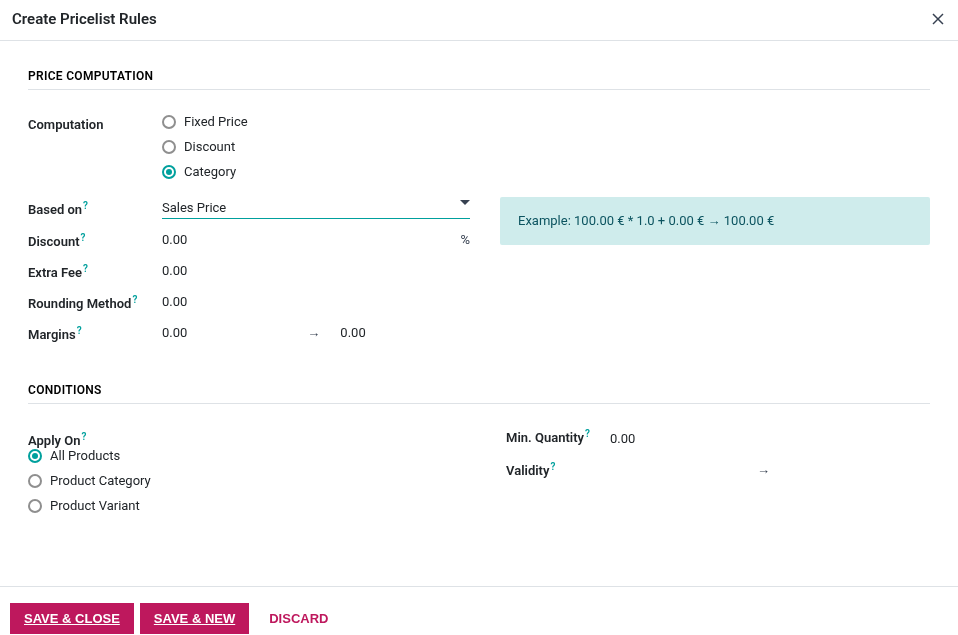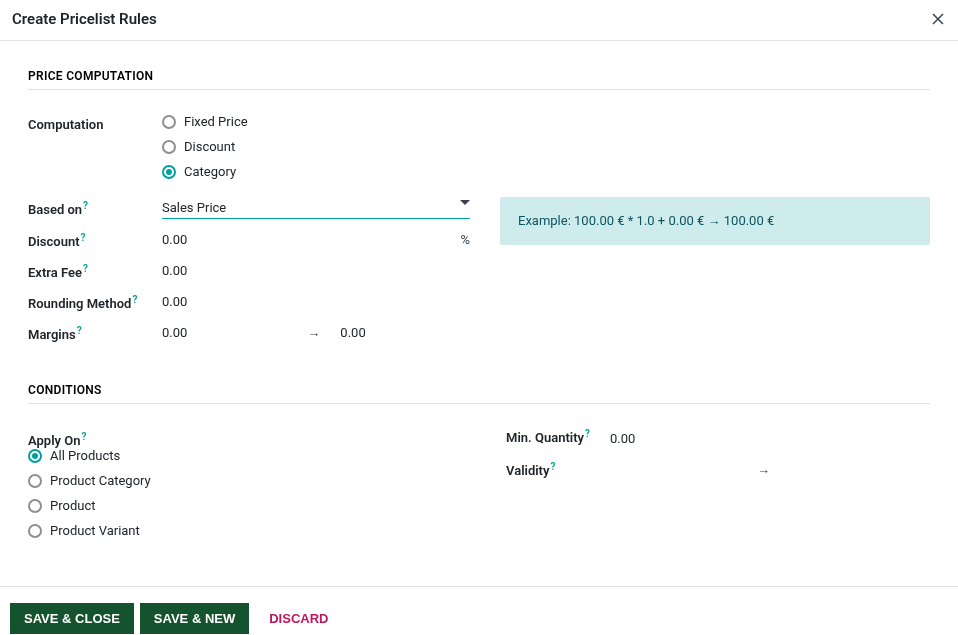--- a/index.html
+++ b/index.html
@@ -208,22 +208,23 @@
     }
     .btn {
       border: none;
       padding: 8px 14px;
       font-size: 13px;
       font-weight: 600;
       cursor: pointer;
       border-radius: 0;
     }
     .btn-primary {
-      background: #14532d;
+      background: #be185d;
       color: #fff;
+      text-decoration: underline;
     }
     .btn-link {
       background: transparent;
       color: #be185d;
     }
     .form-area {
       margin-top: 18px;
     }
     .radio-apply-row {
       display: flex;
@@ -353,24 +354,20 @@
             <div class="radio-item">
               <div class="radio-circle selected"></div>
               <span class="radio-label">All Products</span>
             </div>
             <div class="radio-item">
               <div class="radio-circle"></div>
               <span class="radio-label">Product Category</span>
             </div>
             <div class="radio-item">
               <div class="radio-circle"></div>
-              <span class="radio-label">Product</span>
-            </div>
-            <div class="radio-item">
-              <div class="radio-circle"></div>
               <span class="radio-label">Product Variant</span>
             </div>
           </div>
         </div>
       </div>
     </div>
 
     <div class="cond-right">
       <div class="cond-field">
         <div class="cond-label">

